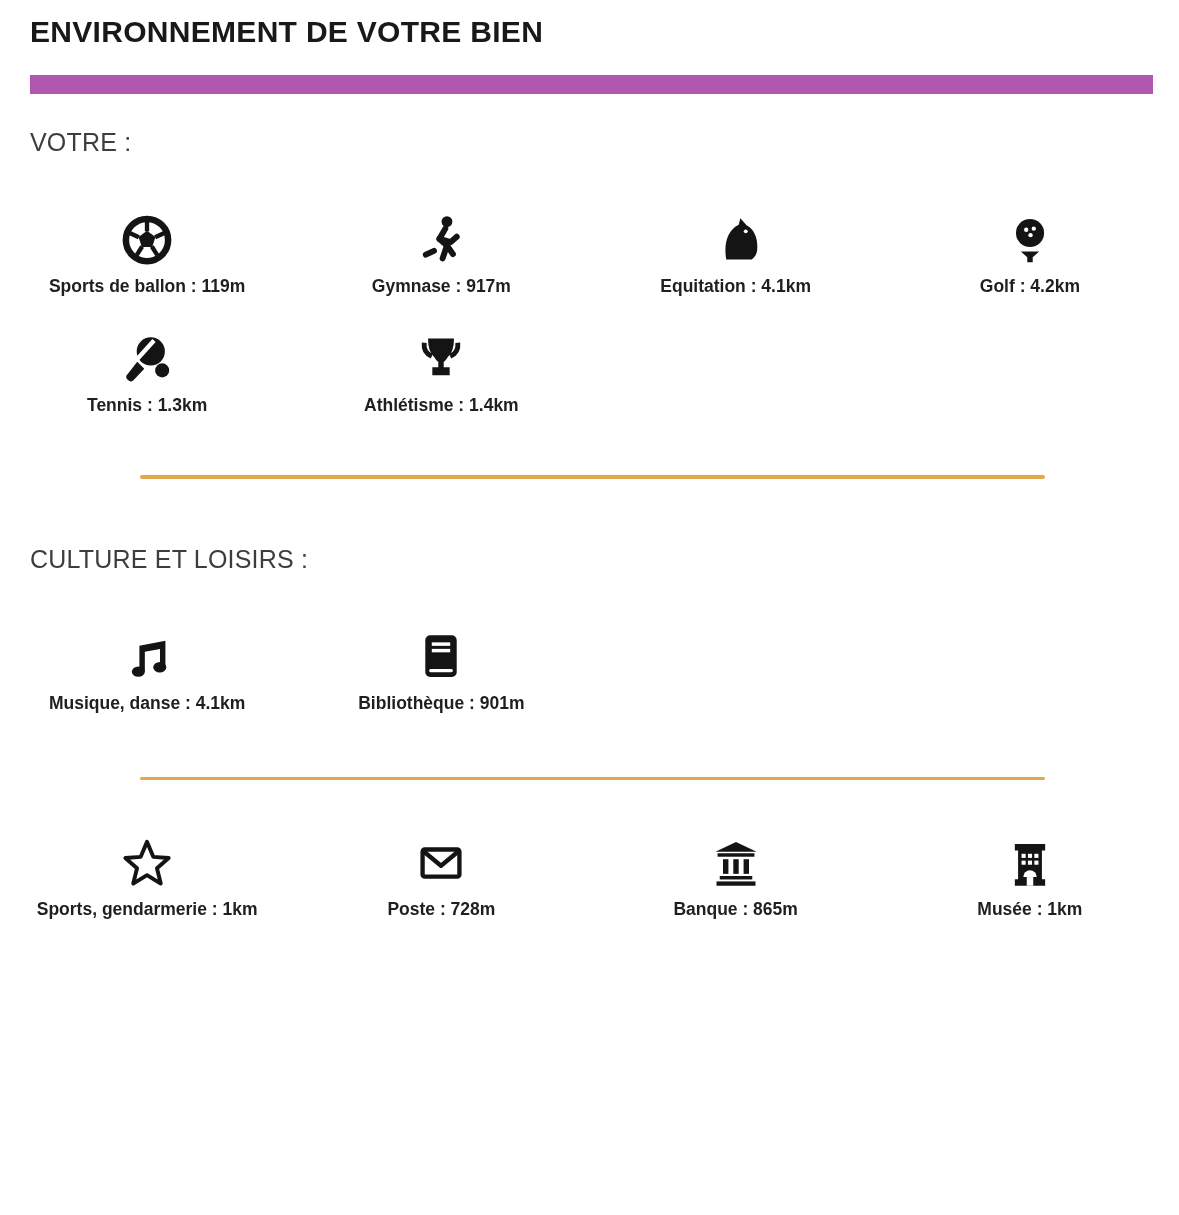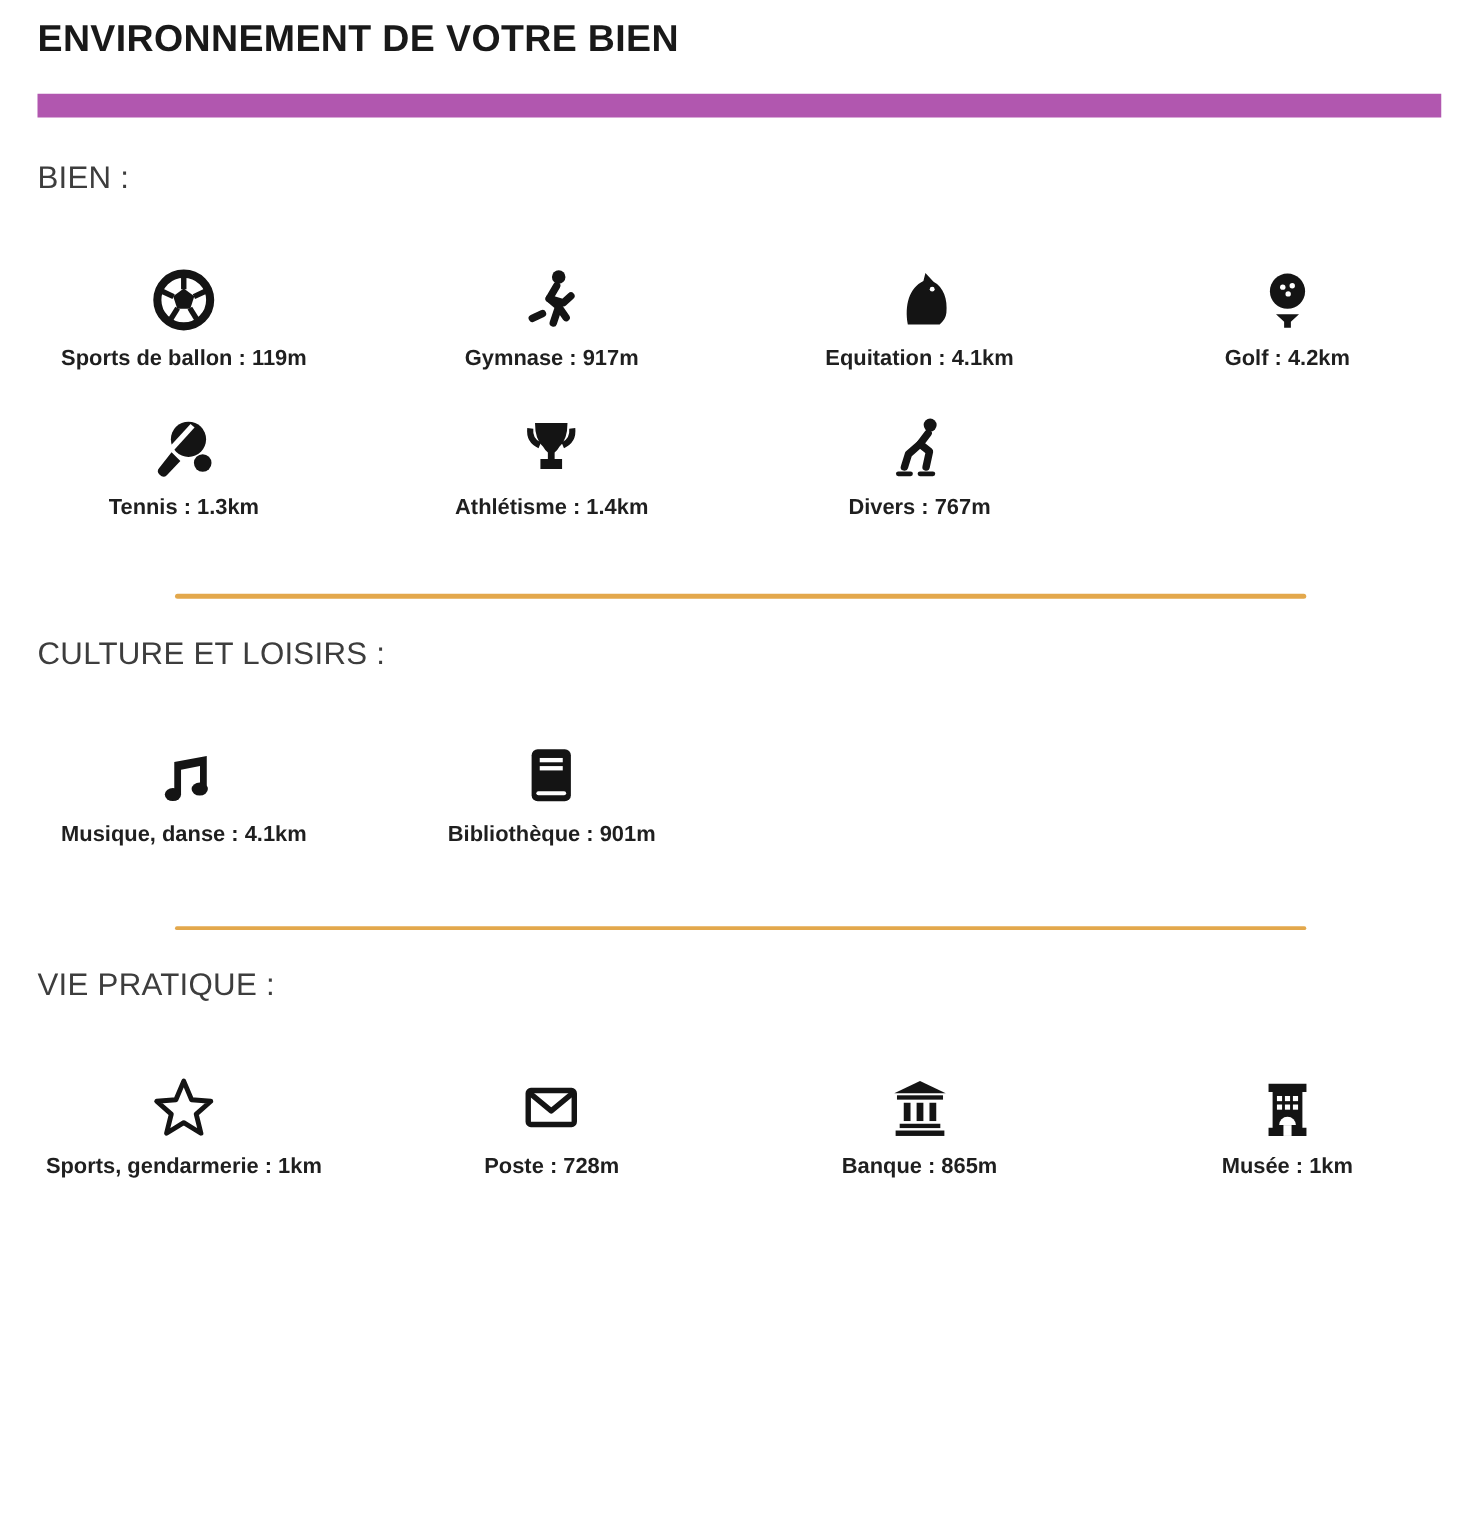--- a/index.html
+++ b/index.html
@@ -12,21 +12,21 @@
     letter-spacing:.3px;line-height:36px;
   }
   .accent-bar{
     margin:25px 0 0 30px;width:1123px;height:19px;
     background:var(--accent-bar,#b157af);
   }
   .section-heading{
     margin:33px 0 0 30px;font-size:25px;font-weight:400;color:#3d3d3d;
     line-height:30px;letter-spacing:.2px;
   }
-  .section-heading.after-divider{margin-top:29px;}
+  .section-heading.after-divider{margin-top:65px;}
   .items-grid{
     margin-top:53px;display:grid;grid-template-columns:repeat(4,1fr);
     row-gap:32px;
   }
   .item{display:flex;flex-direction:column;align-items:center;}
   .item .icon{
     height:56px;display:flex;align-items:flex-end;justify-content:center;
     margin-bottom:10px;
   }
   .item .icon svg{width:52px;height:52px;display:block;}
@@ -41,21 +41,21 @@
   .divider.second{margin-top:63px;}
 </style>
 </head>
 <body>
 
 <div class="page">
 
   <h1 class="page-title">ENVIRONNEMENT DE VOTRE BIEN</h1>
   <div class="accent-bar"></div>
 
-  <h2 class="section-heading">BIEN :</h2>
+  <h2 class="section-heading">VOTRE :</h2>
   <div class="items-grid">
 
     <div class="item">
       <div class="icon">
         <svg viewBox="0 0 48 48">
             <circle cx="24" cy="24" r="19.5" fill="none" stroke="#141414" stroke-width="6"></circle>
             <polygon points="24,15.5 31.8,21.3 28.8,30.5 19.2,30.5 16.2,21.3" fill="#141414"></polygon>
             <g stroke="#141414" stroke-width="4">
               <line x1="24" y1="16" x2="24" y2="7"></line>
               <line x1="31.5" y1="21.5" x2="40" y2="17.5"></line>
@@ -123,36 +123,20 @@
       <div class="icon">
         <svg viewBox="0 0 48 48">
             <path d="M8.5 9 Q7.5 18 15.5 21.5" fill="none" stroke="#141414" stroke-width="4.5"></path>
             <path d="M39.5 9 Q40.5 18 32.5 21.5" fill="none" stroke="#141414" stroke-width="4.5"></path>
             <path d="M12 5 H36 Q36 17.5 30 22.5 Q28.3 25.5 26.5 26.8 V31.5 H32 V39 H16 V31.5 H21.5 V26.8 Q19.7 25.5 18 22.5 Q12 17.5 12 5 Z" fill="#141414"></path>
           </svg>
       </div>
       <div class="label">Athlétisme : 1.4km</div>
     </div>
 
-    <div class="item">
-      <div class="icon">
-        <svg viewBox="0 0 48 48">
-            <circle cx="31.5" cy="6.5" r="4.8" fill="#141414"></circle>
-            <g fill="none" stroke="#141414" stroke-width="5.5" stroke-linecap="round" stroke-linejoin="round">
-              <path d="M30 12.5 L24 20.5 L31 26 L28.5 37.5"></path>
-              <path d="M24 20.5 L15.5 28 L12.5 37.5"></path>
-            </g>
-            <g stroke="#141414" stroke-width="3.5" stroke-linecap="round">
-              <line x1="8" y1="42.5" x2="17" y2="42.5"></line>
-              <line x1="24" y1="42.5" x2="33.5" y2="42.5"></line>
-            </g>
-          </svg>
-      </div>
-      <div class="label">Divers : 767m</div>
-    </div>
 
   </div>
 
   <div class="divider"></div>
 
   <h2 class="section-heading after-divider">CULTURE ET LOISIRS :</h2>
   <div class="items-grid">
 
 
 
@@ -176,21 +160,20 @@
             <rect x="13" y="35" width="22" height="3" rx="1.5" fill="#fff"></rect>
           </svg>
       </div>
       <div class="label">Bibliothèque : 901m</div>
     </div>
 
   </div>
 
   <div class="divider second"></div>
 
-  <h2 class="section-heading after-divider">VIE PRATIQUE :</h2>
   <div class="items-grid">
 
     <div class="item">
       <div class="icon">
         <svg viewBox="0 0 48 48">
             <path d="M24 4.5 L29.8 18.3 L44 19.4 L33.2 28.9 L36.7 43 L24 35.2 L11.3 43 L14.8 28.9 L4 19.4 L18.2 18.3 Z" fill="none" stroke="#141414" stroke-width="3.6" stroke-linejoin="round"></path>
           </svg>
       </div>
       <div class="label">Sports, gendarmerie : 1km</div>
     </div>

